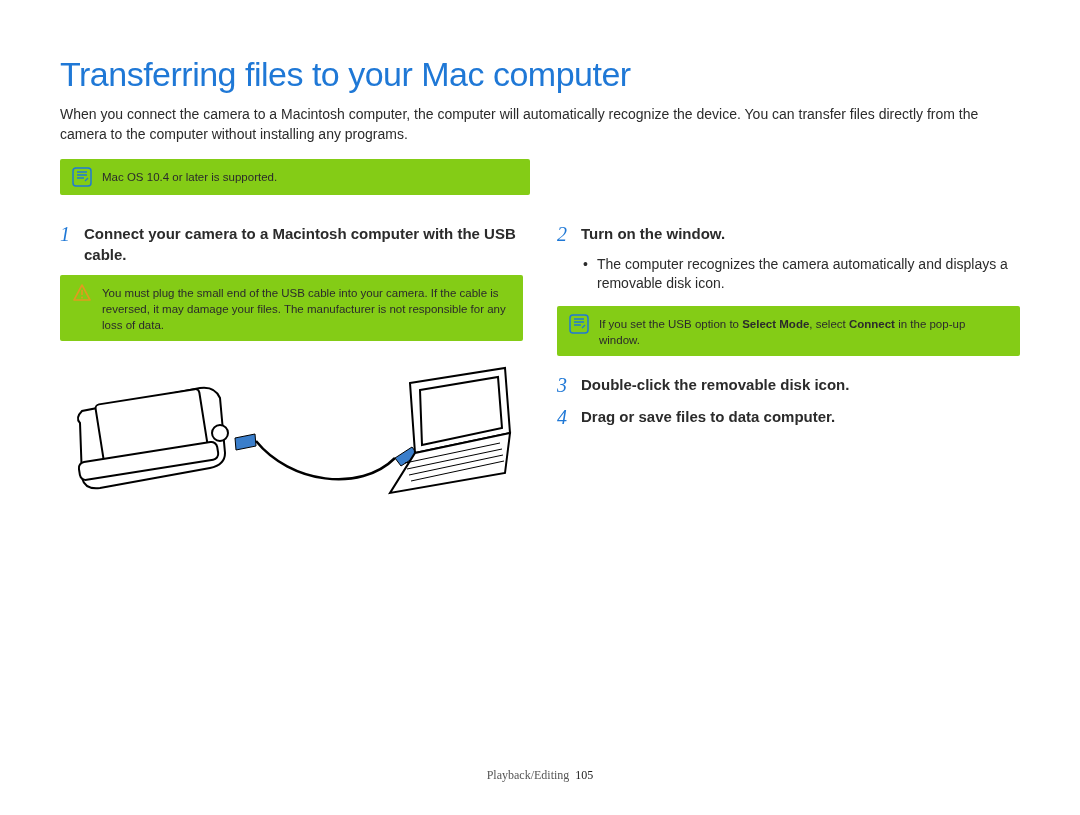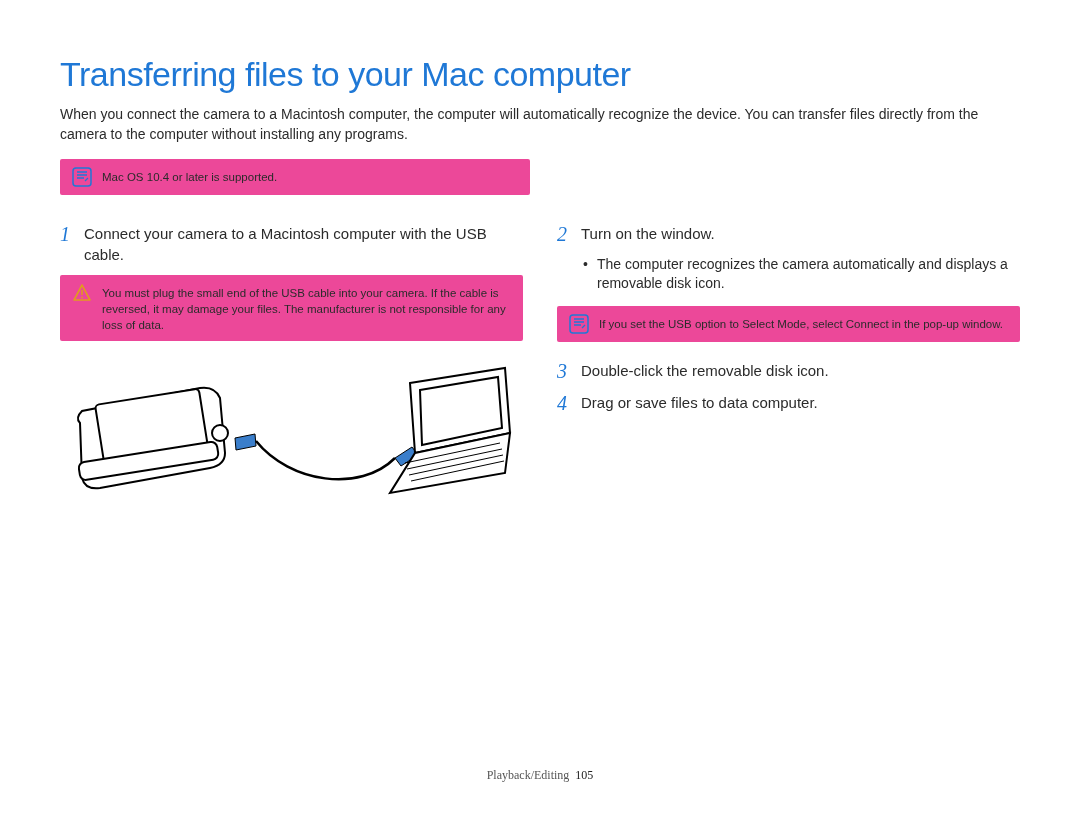--- a/index.html
+++ b/index.html
@@ -1,36 +1,36 @@
 <!DOCTYPE html>
 <html><head>
 <meta charset="utf-8">
 <style>
   * { box-sizing: border-box; margin: 0; padding: 0; }
   html, body { width: 1080px; height: 815px; background: #fff; font-family: "Helvetica Neue", Helvetica, Arial, sans-serif; color: #2b2b2b; }
   .page { padding: 55px 60px 0 60px; position: relative; height: 100%; }
   .title { font-size: 34px; font-weight: 300; color: #1f78d6; letter-spacing: -0.5px; margin-bottom: 10px; }
   .intro { font-size: 14px; font-weight: 300; line-height: 1.45; margin-bottom: 14px; max-width: 960px; }
-  .note-box { background: #ec4899; border-radius: 2px; padding: 8px 12px; display: flex; align-items: flex-start; gap: 10px; font-size: 11.5px; font-weight: 300; line-height: 1.4; }
+  .note-box { background: #84cc16; border-radius: 2px; padding: 8px 12px; display: flex; align-items: flex-start; gap: 10px; font-size: 11.5px; font-weight: 300; line-height: 1.4; }
   .note-box.small { width: 470px; }
   .note-box .icon { flex: 0 0 20px; height: 20px; display: flex; align-items: center; justify-content: center; }
   .note-box .msg { flex: 1; padding-top: 2px; }
   .columns { display: flex; gap: 34px; margin-top: 28px; }
   .col { flex: 1; }
   .step { display: flex; align-items: flex-start; gap: 10px; margin-bottom: 10px; }
   .step-num { font-style: italic; font-size: 20px; color: #1f78d6; font-weight: 400; line-height: 1.1; min-width: 14px; font-family: Georgia, "Times New Roman", serif; }
-  .step-text { font-size: 15px; font-weight: 400; line-height: 1.4; }
+  .step-text { font-size: 15px; font-weight: 700; line-height: 1.4; }
   .sub-bullet { display: flex; gap: 8px; font-size: 14px; font-weight: 300; margin-left: 26px; margin-bottom: 12px; line-height: 1.4; }
   .sub-bullet .dot { flex: 0 0 6px; }
   .col .note-box { width: auto; margin-bottom: 18px; margin-top: 8px; }
   .illus { margin-top: 22px; width: 460px; height: 160px; display: flex; align-items: center; justify-content: center; }
   .illus svg { width: 100%; height: 100%; }
   .footer { position: absolute; bottom: 32px; left: 0; right: 0; text-align: center; font-size: 12px; font-weight: 300; color: #555; font-family: Liberation Serif, serif; }
   .footer .pnum { color: #222; }
-  .bold { font-weight: 400; }
+  .bold { font-weight: 700; }
 </style>
 </head>
 <body>
 
 <div class="page">
 
   <h1 class="title">Transferring files to your Mac computer</h1>
 
   <p class="intro">When you connect the camera to a Macintosh computer, the computer will automatically recognize the device. You can transfer files directly from the camera to the computer without installing any programs.</p>
 

